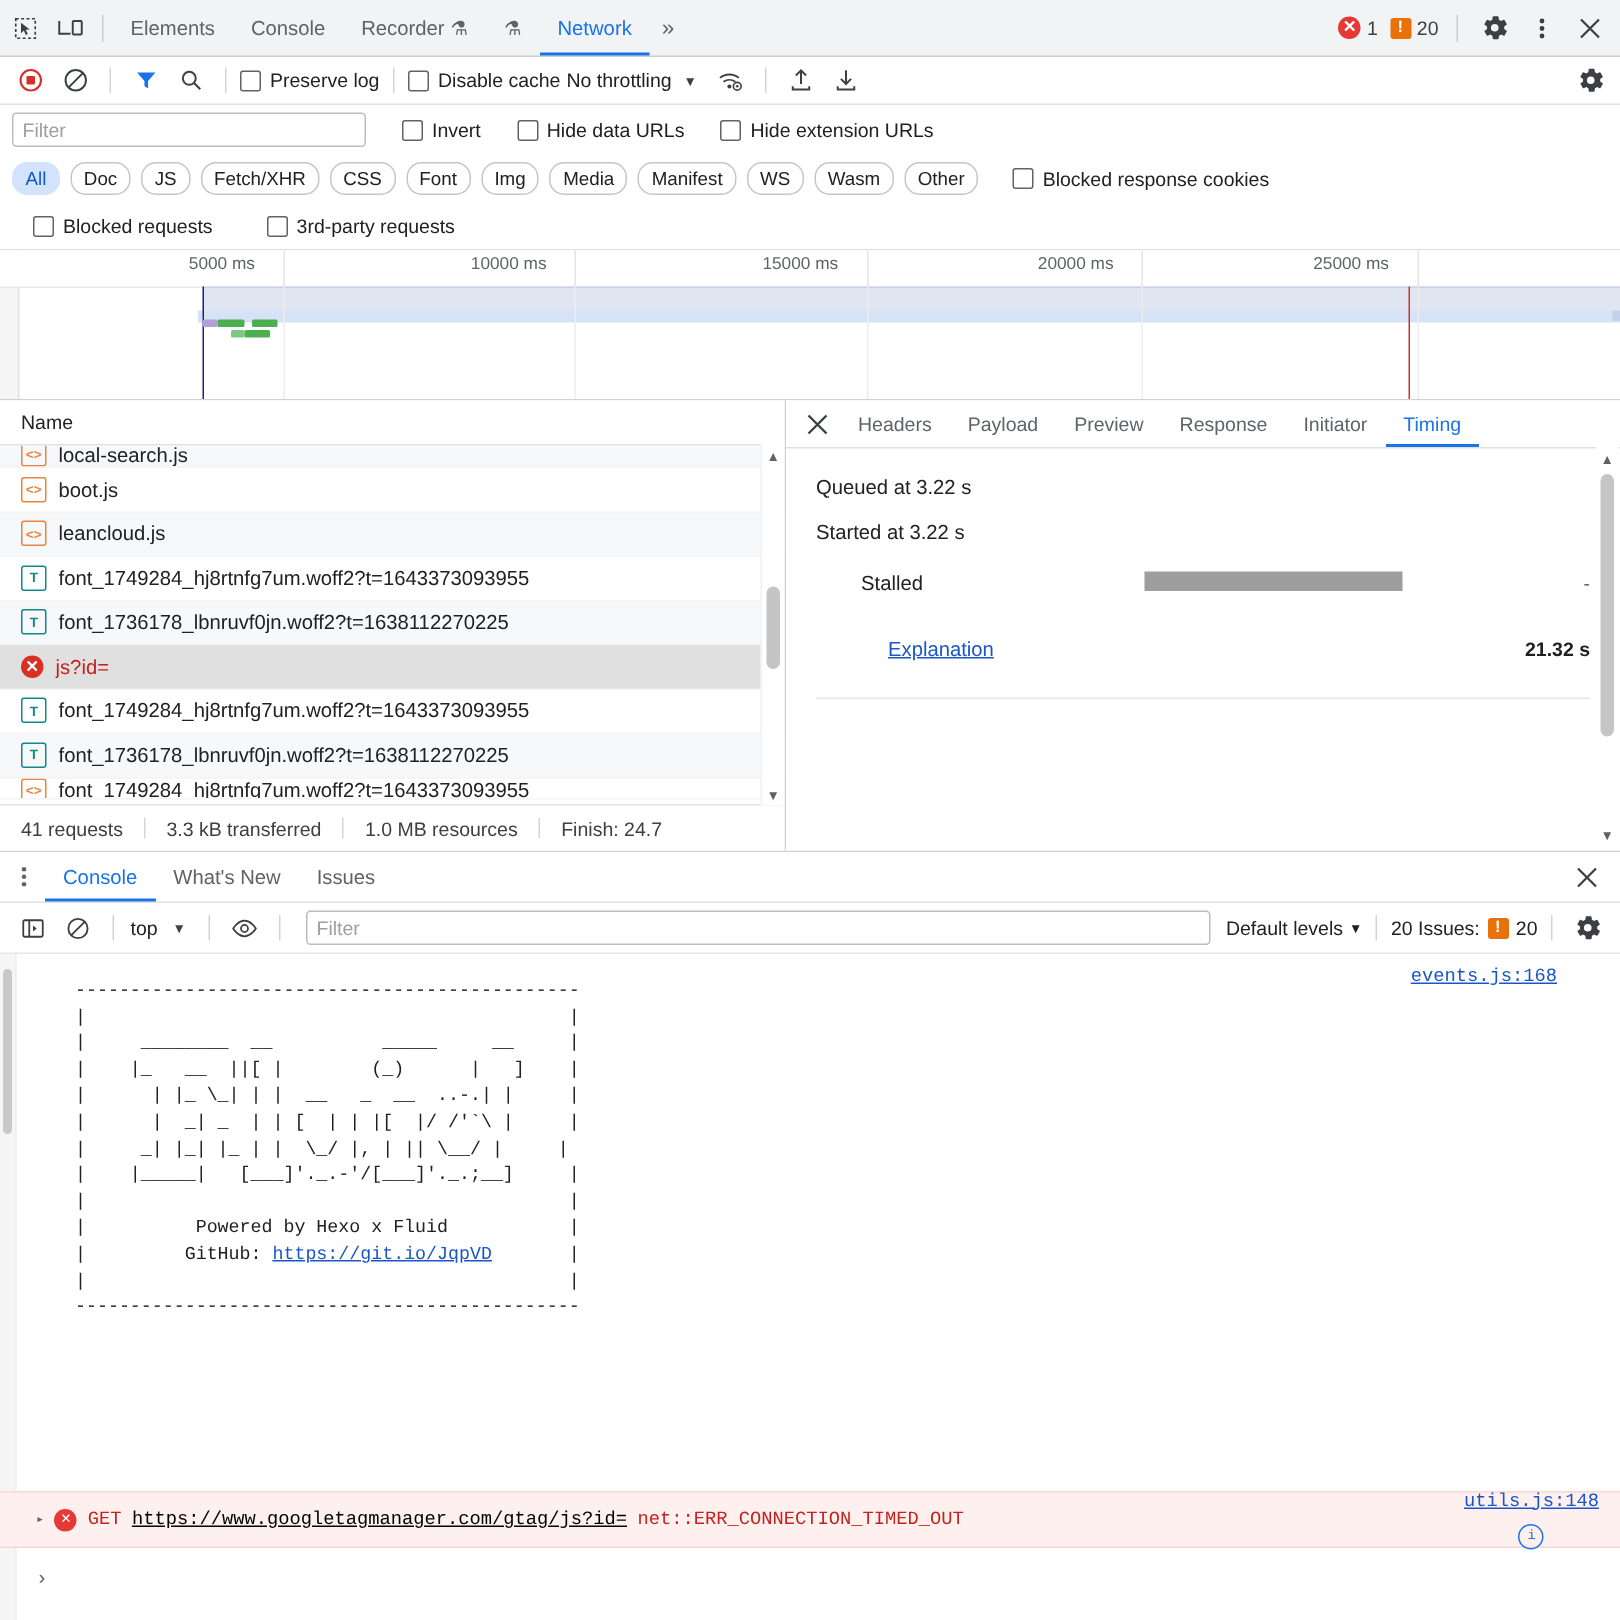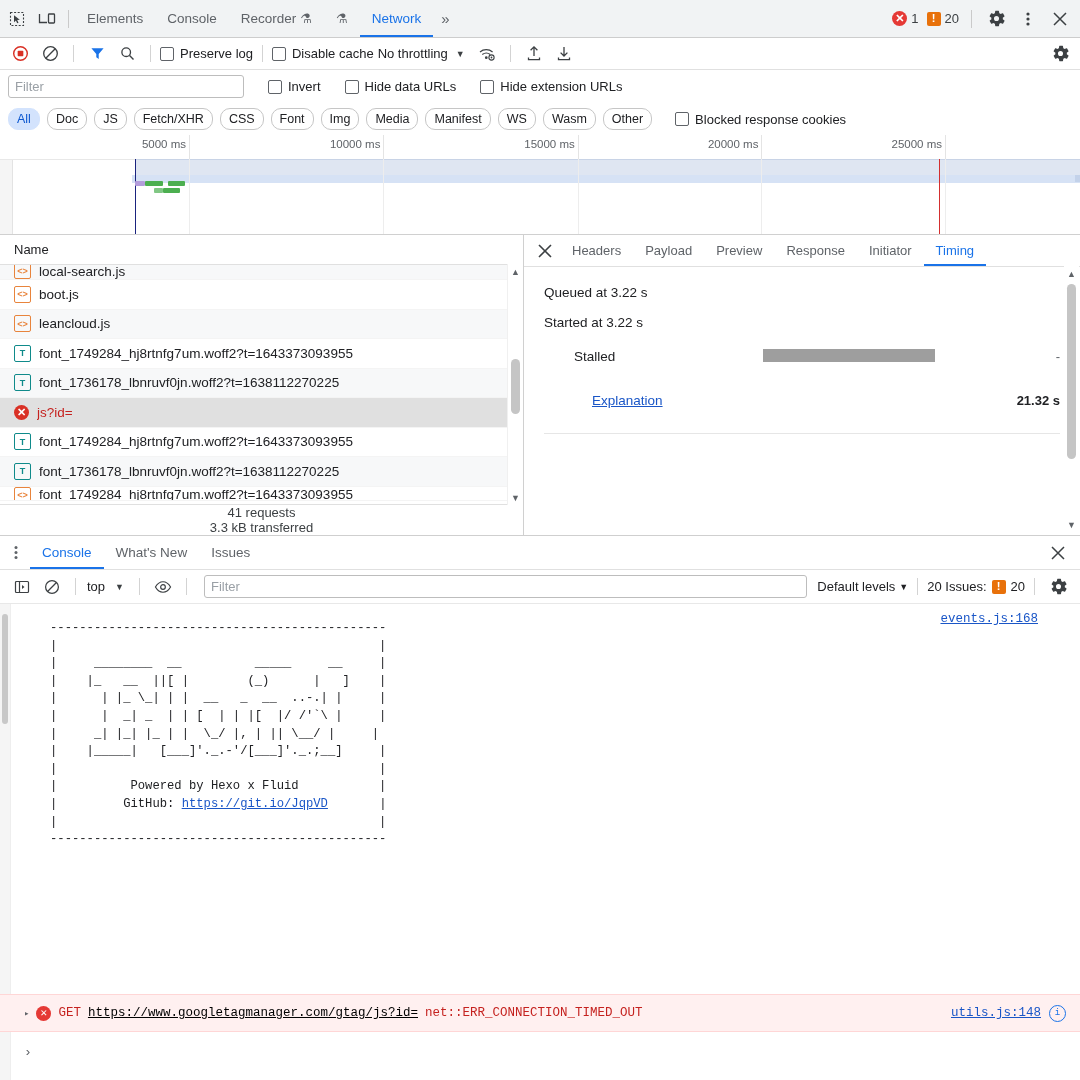--- a/index.html
+++ b/index.html
@@ -80,21 +80,21 @@
     background:#fff;padding:0 22px;gap:36px;border-bottom:1px solid #e0e0e0;
   }
 
   
   .overview{
     height:99px;min-height:99px;position:relative;background:#fff;
     border-bottom:1px solid #d0d0d0;overflow:hidden;
   }
   .ov-ruler{height:24px;position:relative;border-bottom:1px solid #e8e8e8;background:#fff;}
   .ov-tick{position:absolute;top:0;bottom:0;border-left:1px solid #e4e4e4;}
-  .ov-tick span{position:absolute;right:4px;top:3px;font-size:11.5px;color:#5f6368;white-space:nowrap;}
+  .ov-tick span{position:absolute;right:20px;top:3px;font-size:11.5px;color:#5f6368;white-space:nowrap;}
   .ov-body{position:absolute;top:24px;left:0;right:0;bottom:0;}
   .ov-grid{position:absolute;top:0;bottom:0;border-left:1px solid #ededed;}
   .ov-window{
     position:absolute;top:0;height:16px;background:#dfe6f2;border-top:1px solid #c8d3e6;
   }
   .ov-bluebar{position:absolute;left:0;right:0;top:14px;height:7px;background:#d6e2f5;}
   .ov-bluebar:after{content:"";position:absolute;right:-1px;top:0;width:6px;height:7px;background:#c3d2ea;}
   .bar{position:absolute;height:5px;border-radius:1px;}
   .vline{position:absolute;top:0;bottom:0;width:1px;}
   .ov-scrollL{position:absolute;left:0;top:0;bottom:0;width:12px;background:#f5f5f5;border-right:1px solid #e3e3e3;}
@@ -122,21 +122,21 @@
   .ricon.js{border:1.5px solid #e8843c;color:#e8843c;}
   .ricon.font{border:1.5px solid #0f8a8a;color:#0f8a8a;}
   .ricon.err{background:#d93025;border-radius:50%;color:#fff;font-size:11px;border:none;}
   .req-name{overflow:hidden;text-overflow:ellipsis;}
   .lp-scroll{position:absolute;right:0;top:29px;bottom:30px;width:15px;background:#fff;border-left:1px solid #f0f0f0;}
   .sb-arrow{height:15px;display:flex;align-items:center;justify-content:center;font-size:9px;color:#5f6368;cursor:pointer;}
   .sb-thumb{position:absolute;left:3px;width:9px;background:#c5c5c5;border-radius:5px;cursor:pointer;}
   .lp-status{
     height:30px;min-height:30px;display:flex;align-items:center;gap:0;
     border-top:1px solid #e0e0e0;background:#fff;font-size:13px;color:#3c4043;padding-left:14px;
-    white-space:nowrap;overflow:hidden;flex-direction:column;
+    white-space:nowrap;overflow:hidden;
   }
   .st-item{padding:0 14px 0 0;}
   .st-div{width:1px;height:14px;background:#d5d5d5;margin-right:14px;}
 
   
   .rightpane{flex:1;display:flex;flex-direction:column;background:#fff;position:relative;}
   .rp-tabs{
     height:31px;min-height:31px;display:flex;align-items:center;
     border-bottom:1px solid #e0e0e0;background:#fff;padding-left:6px;
   }
@@ -193,21 +193,21 @@
   }
   .ascii a{color:#1a56c7;text-decoration:underline;}
   .err-row{
     position:absolute;left:0;right:0;bottom:48px;
     background:#fff0f0;border-top:1px solid #ffd6d6;border-bottom:1px solid #ffd6d6;
     height:36px;display:flex;align-items:center;padding-left:24px;gap:7px;
     font-family:"Liberation Mono","DejaVu Sans Mono",monospace;font-size:12.5px;color:#c5221f;
   }
   .err-row .tri{font-size:9px;color:#5f6368;}
   .err-row .urlLink{color:#000000;text-decoration:underline;}
-  .err-right{margin-left:auto;display:flex;align-items:center;gap:8px;padding-right:14px;}
+  .err-right{margin-left:auto;display:flex;align-items:center;gap:8px;padding-right:14px;flex-direction:column;}
   .circ-i{width:15px;height:15px;border-radius:50%;border:1.5px solid #1a73e8;color:#1a73e8;
           font-size:9px;display:flex;align-items:center;justify-content:center;cursor:pointer;}
   .prompt{
     position:absolute;left:0;right:0;bottom:14px;height:28px;display:flex;align-items:center;
     padding-left:24px;font-family:"Liberation Mono","DejaVu Sans Mono",monospace;
     font-size:13px;color:#5f6368;
   }
   .leftgutter{
     position:absolute;left:0;top:0;bottom:0;width:10px;background:#f5f5f5;border-right:1px solid #eee;
   }
@@ -404,20 +404,30 @@
       </div>
       <div class="pill">
         <span>Other</span>
       </div>
     <label class="chk">
       <span class="box"></span>
       <span>Blocked response cookies</span>
     </label>
   </div>
 
+  <div class="blockedrow">
+    <label class="chk">
+      <span class="box"></span>
+      <span>Blocked requests</span>
+    </label>
+    <label class="chk">
+      <span class="box"></span>
+      <span>3rd-party requests</span>
+    </label>
+  </div>
 
   <div class="overview">
     <div class="ov-scrollL"></div>
     <div class="ov-ruler" id="ovruler">
         <div class="ov-tick" style="left: 17.5%;">
           <span>5000 ms</span>
         </div>
         <div class="ov-tick" style="left: 35.5%;">
           <span>10000 ms</span>
         </div>

